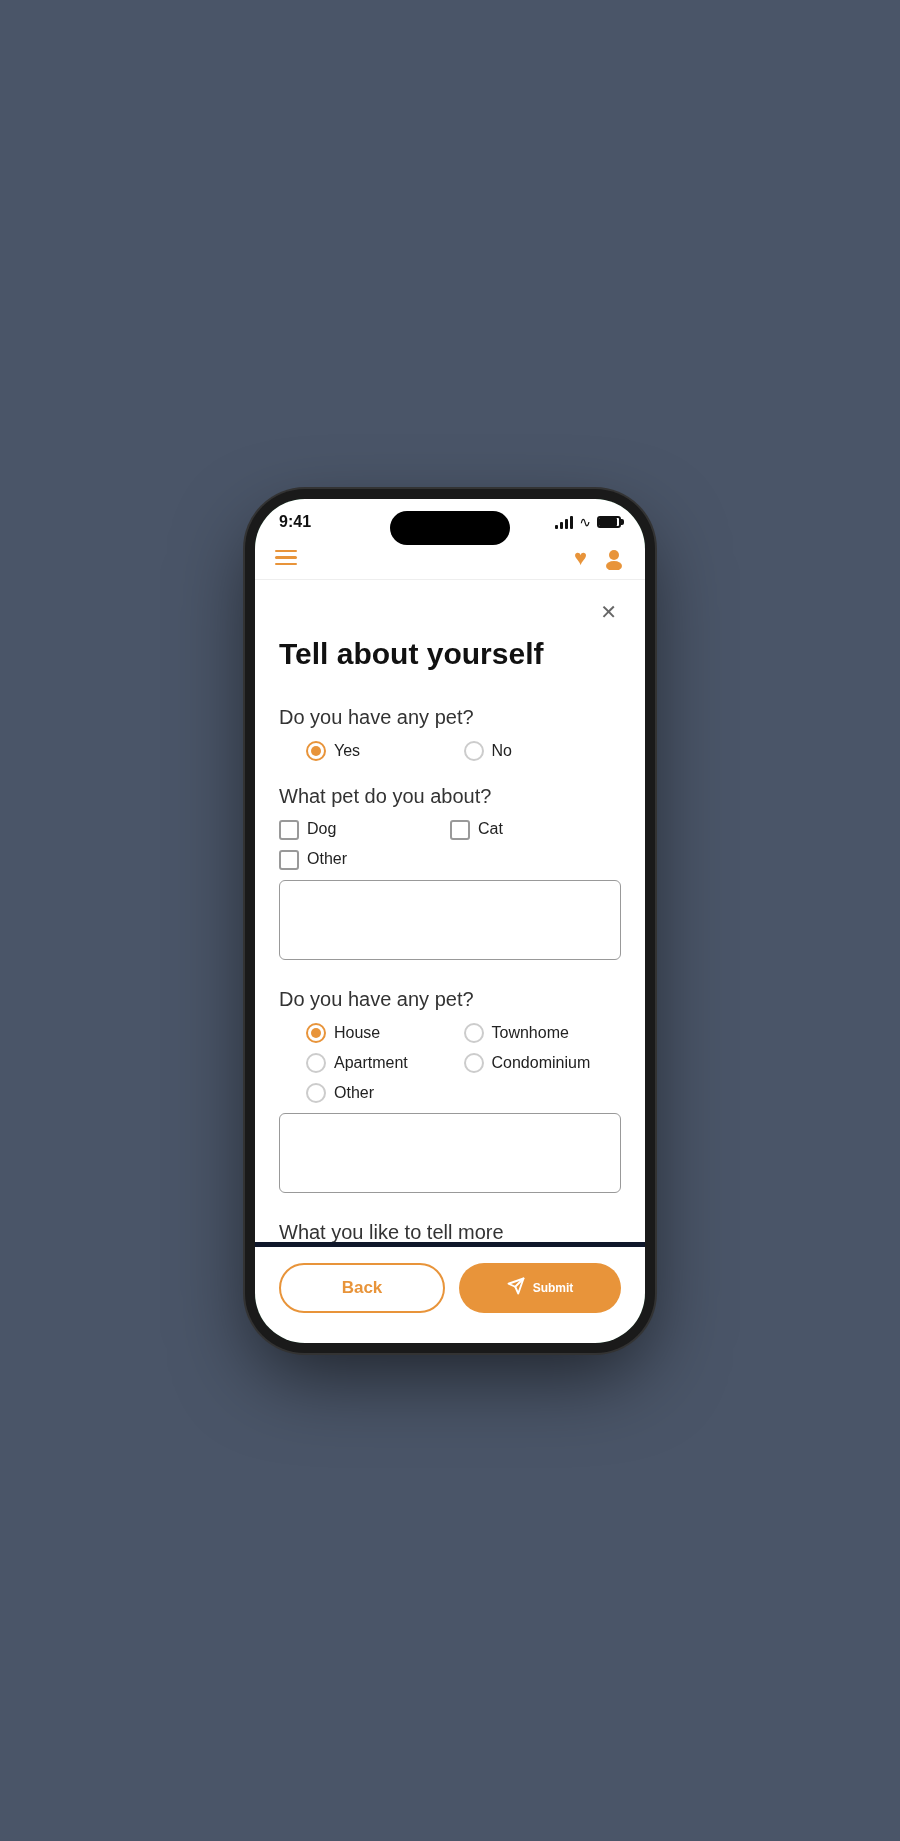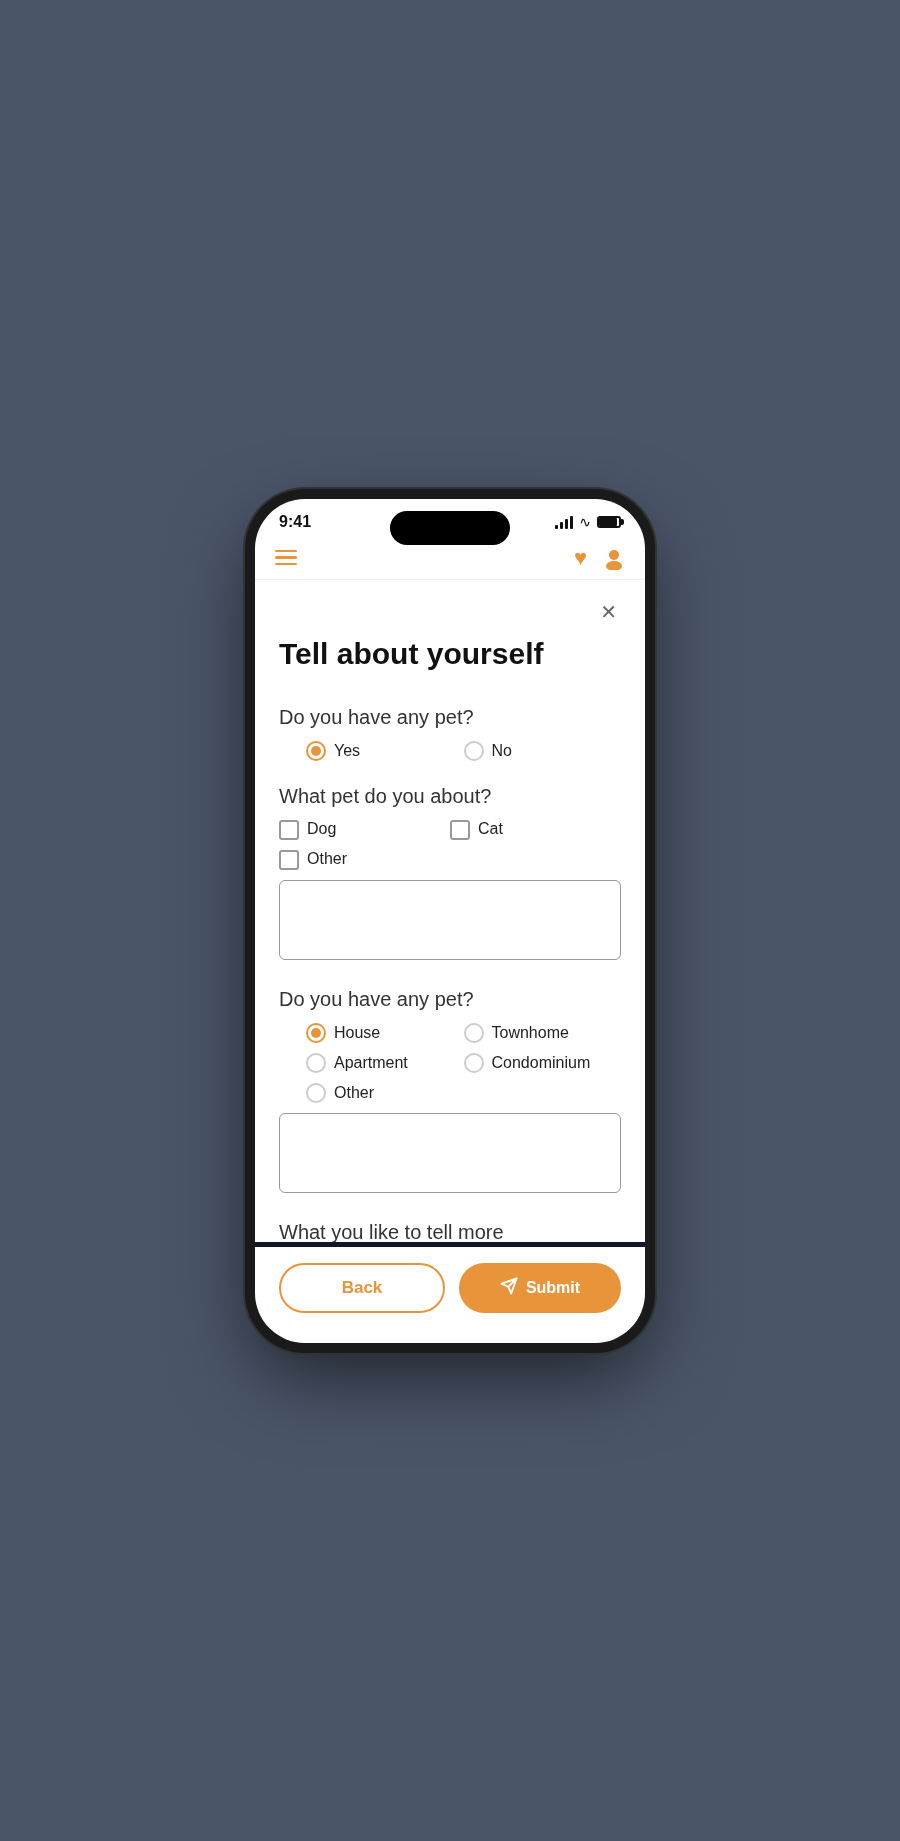--- a/index.html
+++ b/index.html
@@ -315,21 +315,21 @@
       cursor: pointer;
     }
 
     .btn-submit {
       flex: 1;
       height: 50px;
       border: none;
       border-radius: 30px;
       background: #e8943a;
       color: #fff;
-      font-size: 16px;
+      font-size: 12px;
       font-weight: 600;
       cursor: pointer;
       display: flex;
       align-items: center;
       justify-content: center;
       gap: 8px;
     }
 
     .submit-icon {
       font-size: 16px;

